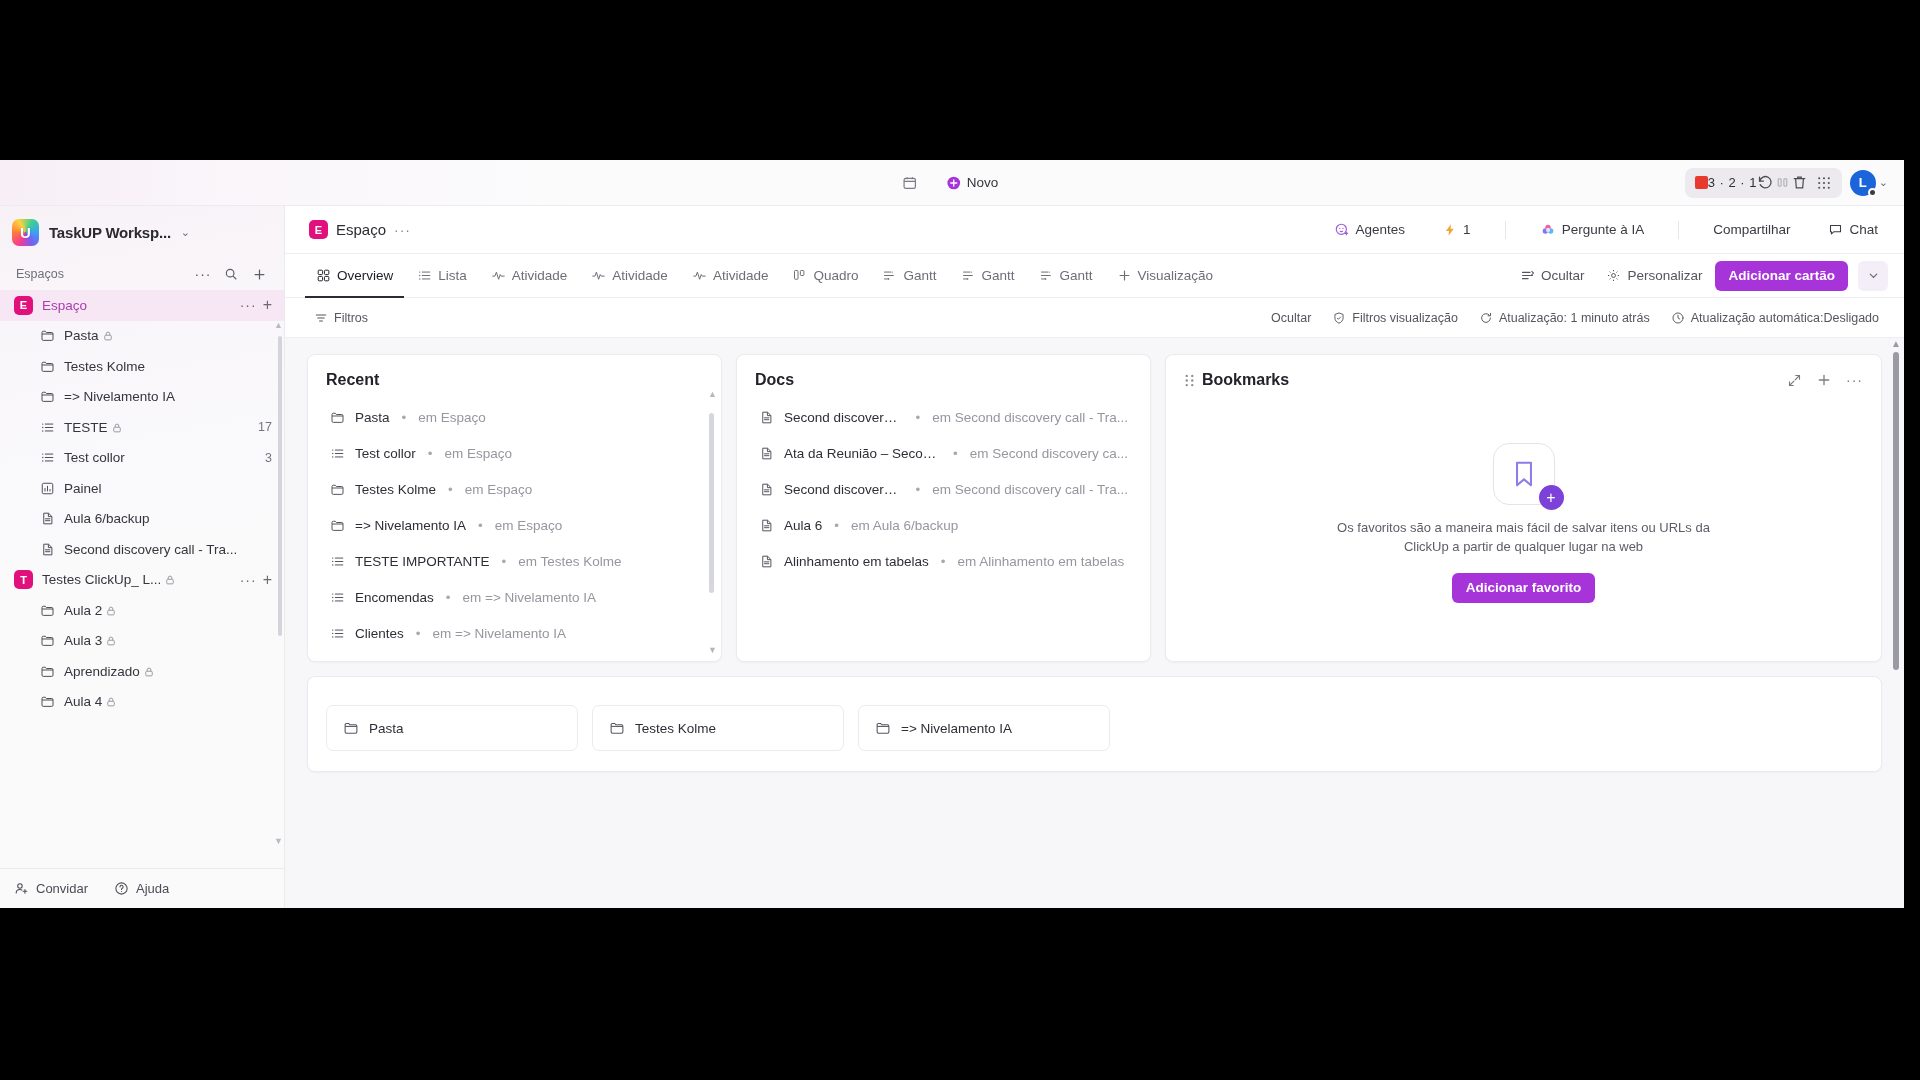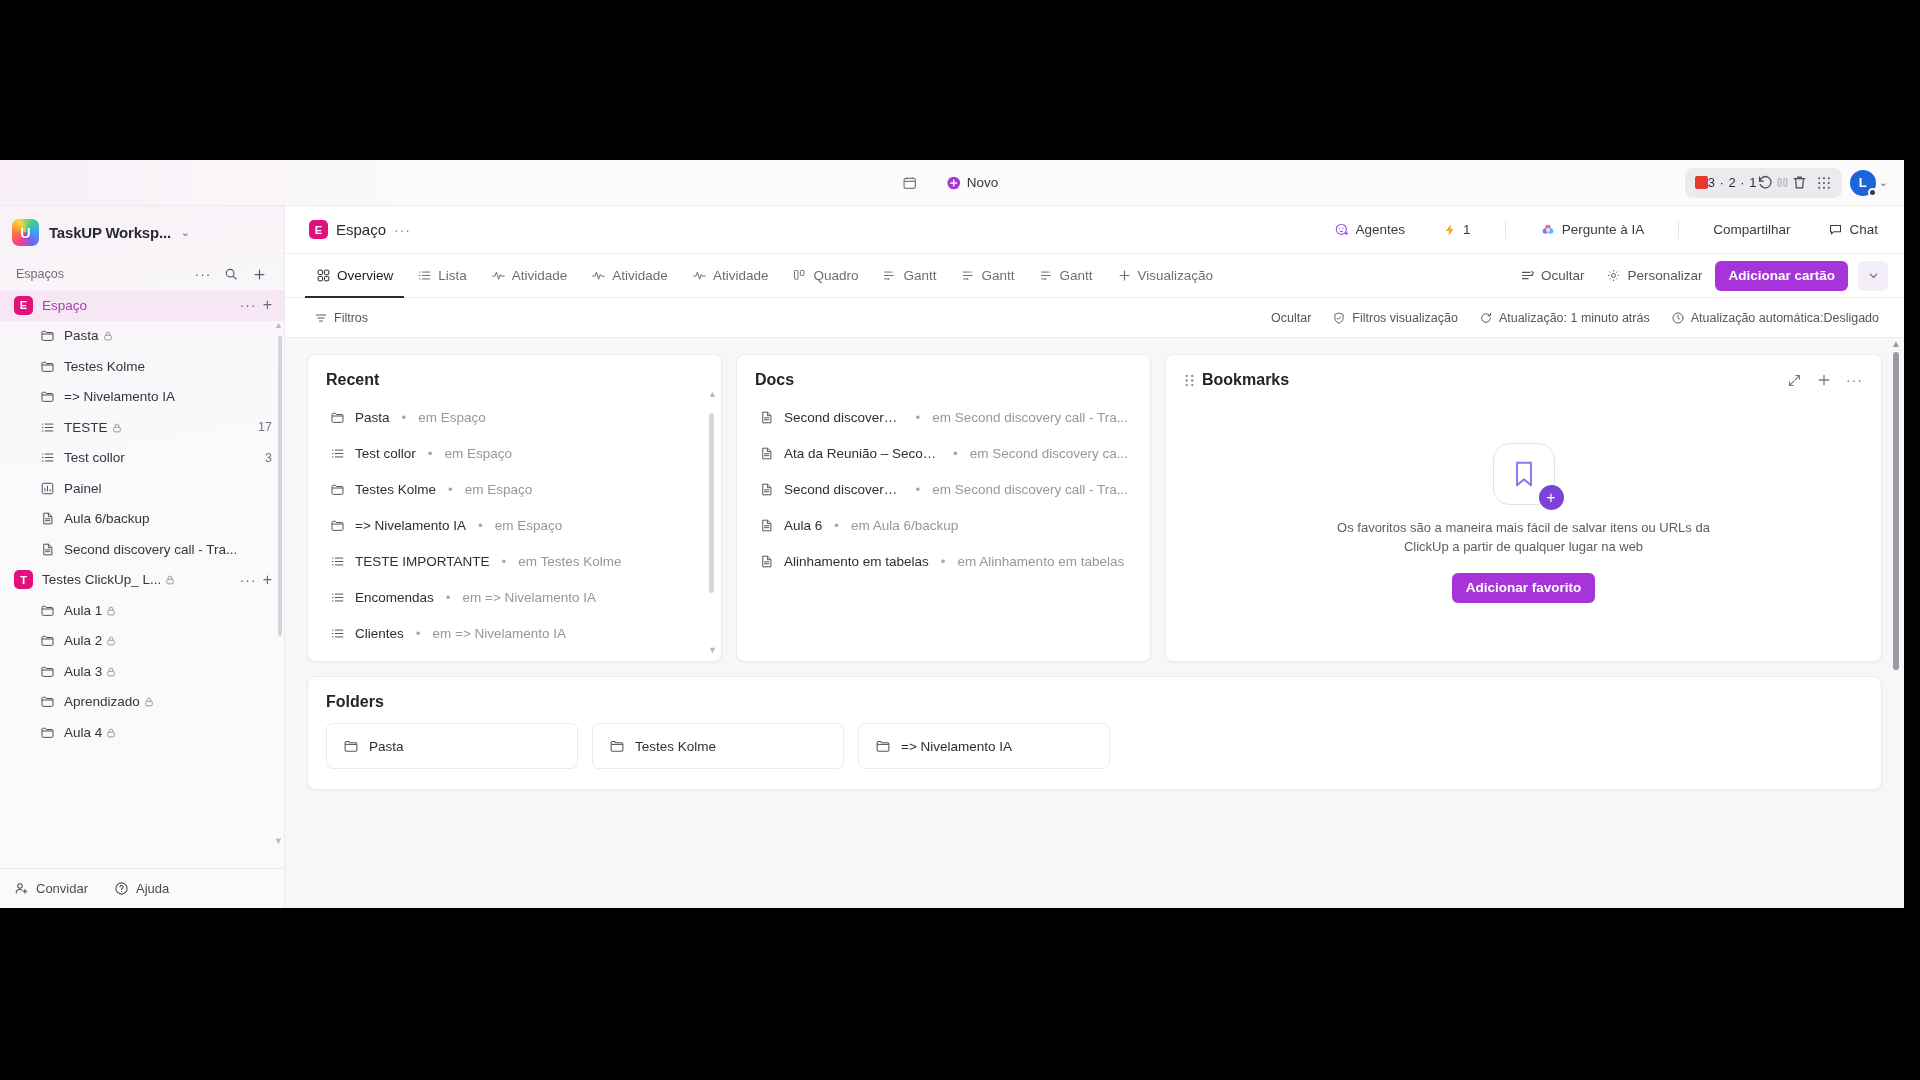--- a/index.html
+++ b/index.html
@@ -535,34 +535,20 @@
               <span class="plus">+</span>
             </span>
           </div>
           <div class="row child">
             <span class="ic">
               <svg width="15" height="15" viewBox="0 0 24 24" fill="none" stroke="currentColor" stroke-width="1.6">
                 <path d="M3.2 7.2a2 2 0 0 1 2-2h3.3l1.7 2h8.6a2 2 0 0 1 2 2v8.6a2 2 0 0 1-2 2H5.2a2 2 0 0 1-2-2z"></path>
                 <path d="M3.2 9.6h17.6"></path>
               </svg>
             </span>
-            <span class="txt">Aula 1<span class="lock">
-                <svg width="12" height="12" viewBox="0 0 24 24" fill="none" stroke="currentColor" stroke-width="2">
-                  <rect x="5.5" y="10.5" width="13" height="9.2" rx="2"></rect>
-                  <path d="M8.4 10.3V7.8a3.6 3.6 0 0 1 7.2 0v2.5"></path>
-                </svg>
-              </span></span>
-          </div>
-          <div class="row child">
-            <span class="ic">
-              <svg width="15" height="15" viewBox="0 0 24 24" fill="none" stroke="currentColor" stroke-width="1.6">
-                <path d="M3.2 7.2a2 2 0 0 1 2-2h3.3l1.7 2h8.6a2 2 0 0 1 2 2v8.6a2 2 0 0 1-2 2H5.2a2 2 0 0 1-2-2z"></path>
-                <path d="M3.2 9.6h17.6"></path>
-              </svg>
-            </span>
             <span class="txt">Aula 2<span class="lock">
                 <svg width="12" height="12" viewBox="0 0 24 24" fill="none" stroke="currentColor" stroke-width="2">
                   <rect x="5.5" y="10.5" width="13" height="9.2" rx="2"></rect>
                   <path d="M8.4 10.3V7.8a3.6 3.6 0 0 1 7.2 0v2.5"></path>
                 </svg>
               </span></span>
           </div>
           <div class="row child">
             <span class="ic">
               <svg width="15" height="15" viewBox="0 0 24 24" fill="none" stroke="currentColor" stroke-width="1.6">
@@ -1070,21 +1056,20 @@
                 </svg>
                 <span class="bm-plus">+</span>
               </div>
               <div class="bm-text">Os favoritos são a maneira mais fácil de salvar itens ou URLs da ClickUp a partir de qualquer lugar na web</div>
               <button class="bm-btn">Adicionar favorito</button>
             </div>
           </div>
         </div>
 
         <div class="folders-card">
-          <div class="card-title">Folders</div>
           <div class="folders-grid" id="folders-grid">
               <div class="folder-tile">
                 <span class="ic">
                   <svg width="16" height="16" viewBox="0 0 24 24" fill="none" stroke="currentColor" stroke-width="1.6">
                     <path d="M3.2 7.2a2 2 0 0 1 2-2h3.3l1.7 2h8.6a2 2 0 0 1 2 2v8.6a2 2 0 0 1-2 2H5.2a2 2 0 0 1-2-2z"></path>
                     <path d="M3.2 9.6h17.6"></path>
                   </svg>
                 </span>
                 <span>Pasta</span>
               </div>

